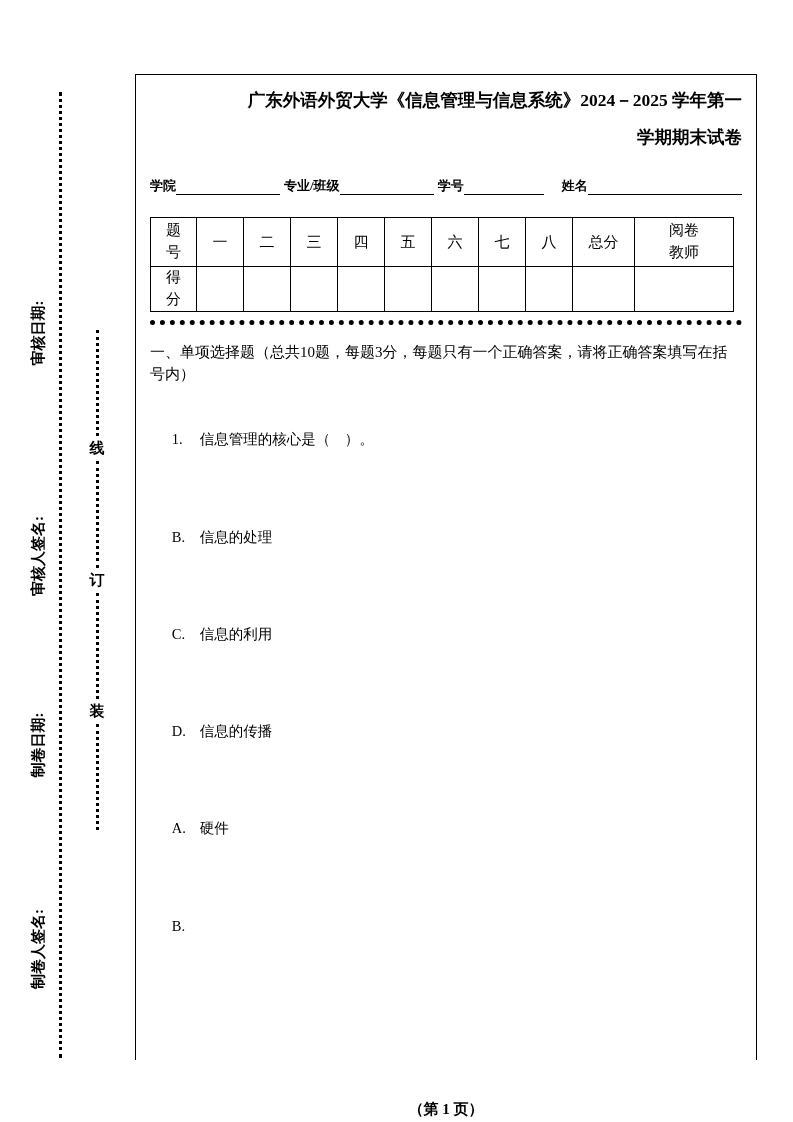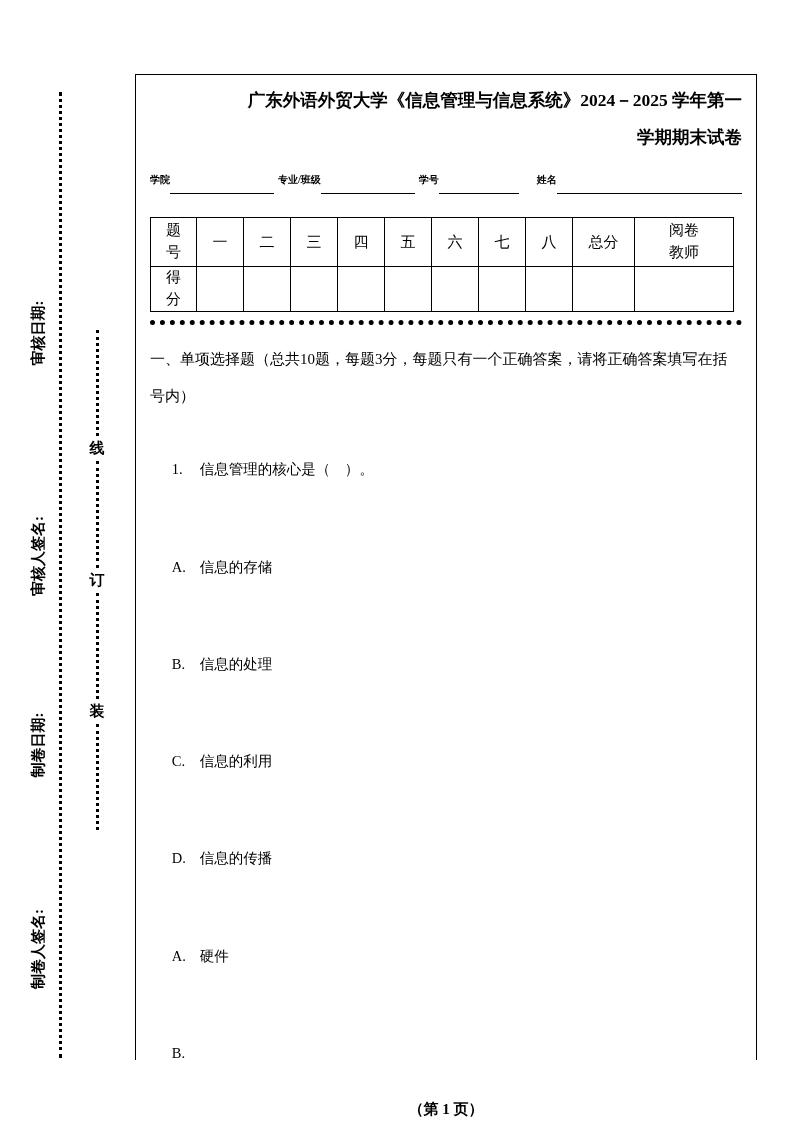--- a/index.html
+++ b/index.html
@@ -17,37 +17,37 @@
             display:flex;flex-direction:column;align-items:center;}
   .bind-seg{flex:1;width:0;border-left:3px dotted #000;}
   .bind-char{font-size:15px;font-weight:700;line-height:1;padding:5px 0;}
 
   
   .sheet{position:absolute;left:135px;top:74px;width:622px;height:986px;
          border:1px solid #000;border-bottom:none;padding:0 14px;box-sizing:border-box;}
   .title-line{text-align:right;font-weight:700;font-size:17.5px;line-height:27px;}
   .t1{margin-top:12px;} .t2{margin-top:10px;}
 
-  .form-line{display:flex;align-items:flex-start;margin-top:22px;height:22px;
-             font-size:10px;font-weight:700;}
+  .form-line{display:flex;align-items:flex-end;margin-top:22px;height:22px;
+             font-size:13px;font-weight:700;}
   .fl-label{white-space:nowrap;}
   .blank{border-bottom:1px solid #000;height:20px;display:inline-block;}
   .b1{width:104px;} .b2{width:94px;} .b3{width:80px;} .b4{flex:1;}
   .ml4{margin-left:4px;} .ml18{margin-left:18px;}
 
   table.score{border-collapse:collapse;table-layout:fixed;width:583px;margin-top:22px;}
   table.score td{border:1px solid #000;text-align:center;vertical-align:middle;
                  font-size:15px;padding:0;}
   td.two-line{white-space:pre-line;font-size:14px;line-height:1.45;}
   tr.r1 td{height:48px;}
   tr.r2 td{height:44px;}
 
   .dot-sep{margin-top:8px;border-top:5px dotted #000;height:0;}
 
-  .section-heading{margin-top:16px;font-size:15px;line-height:37px;}
+  .section-heading{margin-top:16px;font-size:15px;line-height:22px;}
   .questions{margin-top:6px;font-size:14.5px;}
   .q-line{line-height:32.4px;white-space:pre-wrap;}
   .q-prefix{display:inline-block;width:28px;}
 
   .footer{position:absolute;left:135px;top:1100px;width:622px;text-align:center;
           font-weight:700;font-size:15px;}
 </style>
 </head>
 <body>
 
@@ -127,23 +127,20 @@
   <div class="dot-sep"></div>
 
   <div class="section-heading">一、单项选择题（总共10题，每题3分，每题只有一个正确答案，请将正确答案填写在括号内）</div>
 
   <div class="questions">
 
     <div class="q-line">
       <span class="q-prefix">1.</span><span>信息管理的核心是（　）。</span>
     </div>
     <div class="q-line">
-      <span class="q-prefix">A.</span><span>信息的存储</span>
-    </div>
-    <div class="q-line">
       <span class="q-prefix">B.</span><span>信息的处理</span>
     </div>
     <div class="q-line">
       <span class="q-prefix">C.</span><span>信息的利用</span>
     </div>
     <div class="q-line">
       <span class="q-prefix">D.</span><span>信息的传播</span>
     </div>
 
     <div class="q-line">

